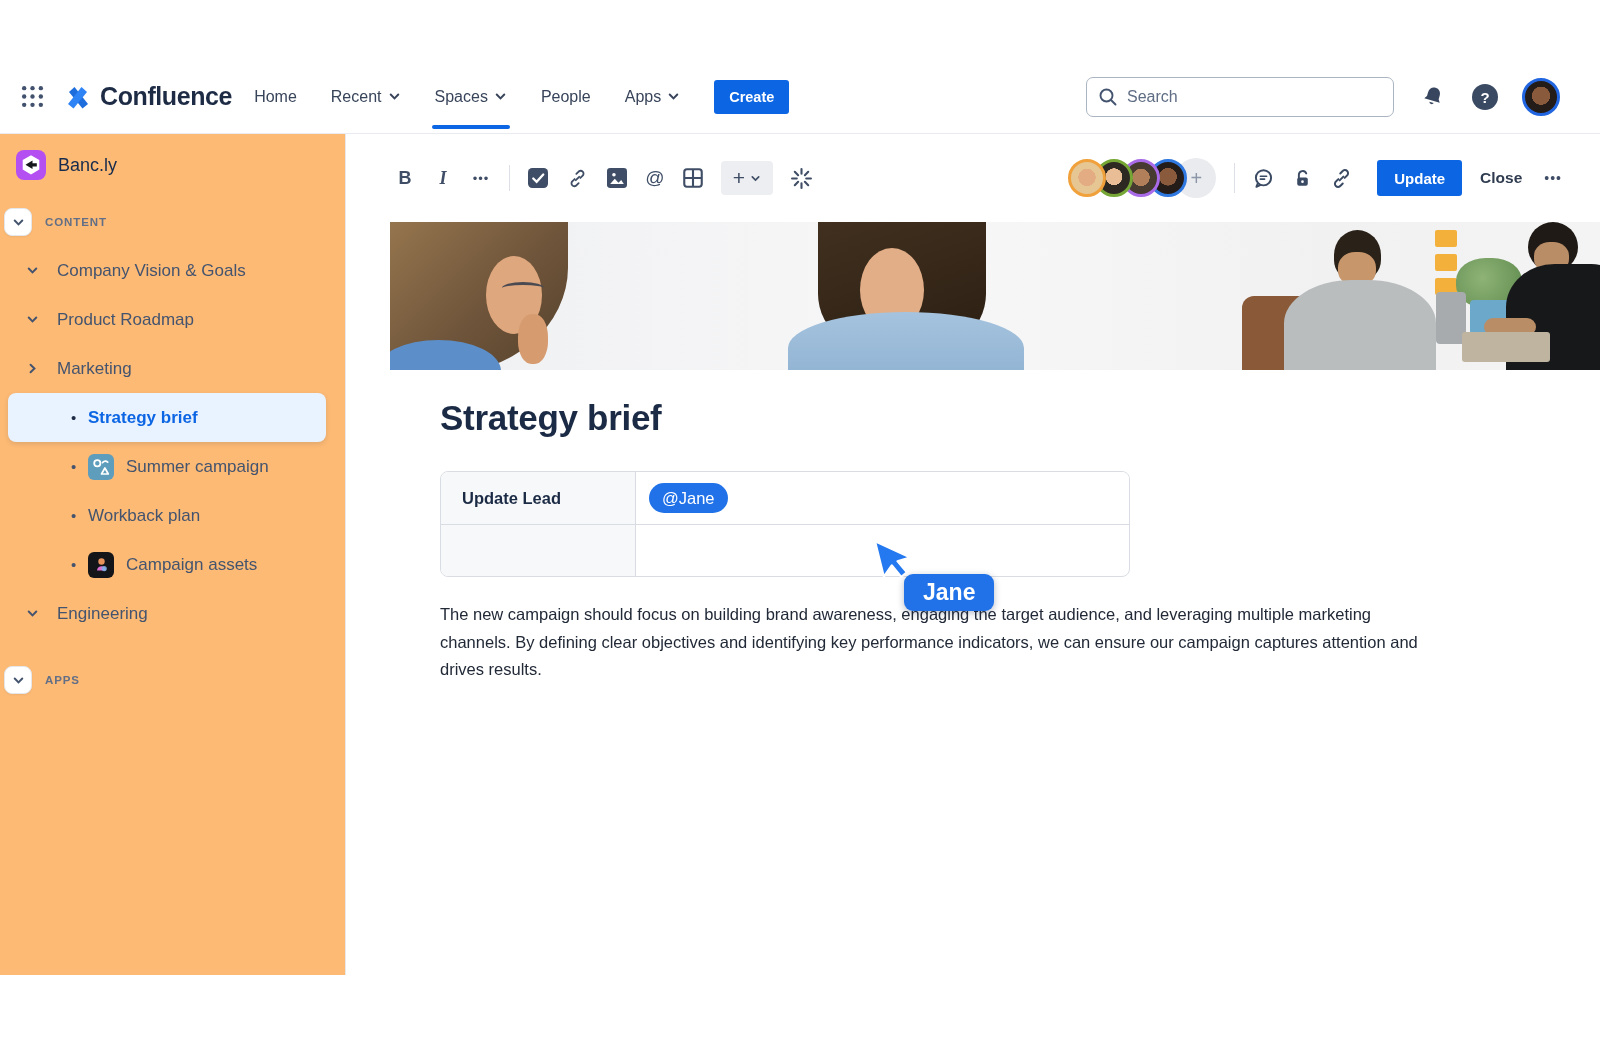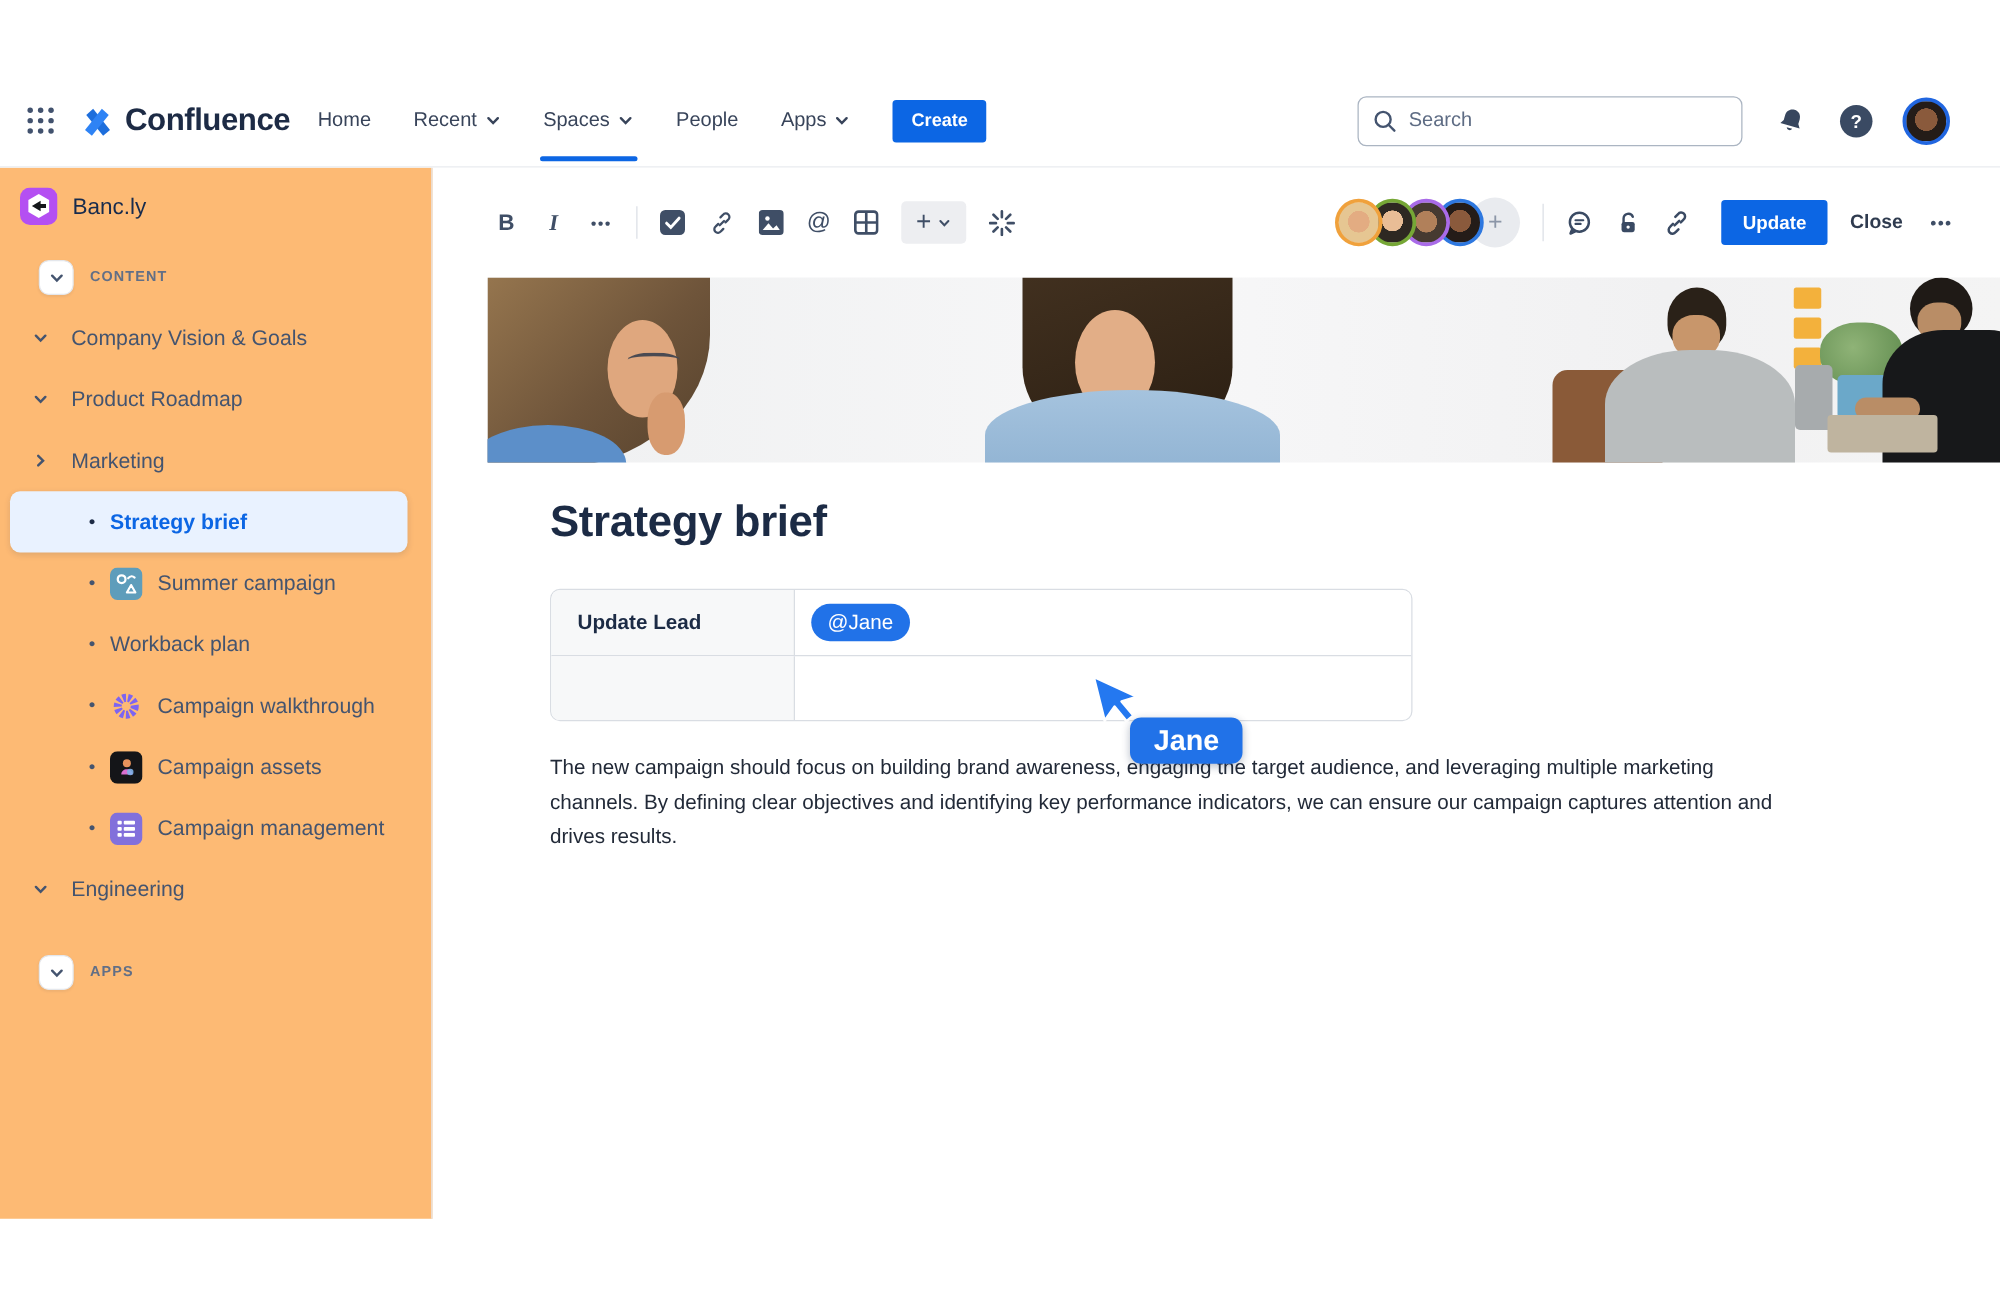--- a/index.html
+++ b/index.html
@@ -31,21 +31,21 @@
   .help { margin-right:22px; cursor:pointer; display:flex; }
   .nav-avatar { width:38px; height:38px; border-radius:50%; border:3px solid #2166E0; cursor:pointer;
                 background: radial-gradient(circle at 50% 46%, #8A5A3C 0 38%, #241C18 39%); }
 
   
   .sidebar { position:absolute; left:0; top:134px; width:346px; height:841px; background:#fdba74;
              border-right:1px solid #E6E8EB; z-index:40; }
   .space-row { display:flex; align-items:center; margin:14px 16px 0; height:34px; cursor:pointer; }
   .space-logo { width:30px; height:30px; margin-right:12px; display:flex; }
   .space-name { font-size:18px; font-weight:500; color:#172B4D; }
-  .side-header { display:flex; align-items:center; height:28px; margin:26px 0 0 31px; }
+  .side-header { display:flex; align-items:center; height:28px; margin:26px 0 0 4px; }
   .side-header .chev-box { width:28px; height:28px; border:1px solid #E4E7EC; border-radius:8px;
             background:#fff; box-shadow:0 1px 2px rgba(9,30,66,.06); display:flex;
             align-items:center; justify-content:center; cursor:pointer; }
   .side-header .hdr-label { margin-left:13px; font-size:11.5px; font-weight:700; color:#626F86;
             letter-spacing:.9px; }
   .side-group { margin-top:10px; }
   .side-row { height:49px; display:flex; align-items:center; font-size:17px; color:#44546F; cursor:pointer; }
   .side-row .chev { width:16px; margin:0 17px 0 0; display:flex; justify-content:center; }
   .lvl1 { padding-left:24px; }
   .lvl2 { padding-left:71px; }
@@ -303,53 +303,27 @@
       <span class="s-label">Summer campaign</span>
     </div>
     <div class="side-row lvl2">
       <span class="bullet"></span>
       <span class="s-label">Workback plan</span>
     </div>
     <div class="side-row lvl2">
       <span class="bullet"></span>
       <span class="s-icon">
         <svg width="26" height="26" viewBox="0 0 26 26">
-          <circle cx="13" cy="13" r="6.8" fill="none" stroke="#7D64F2" stroke-width="6.4" stroke-dasharray="2.6 1.55"></circle>
-        </svg>
-      </span>
-      <span class="s-label">Campaign walkthrough</span>
-    </div>
-    <div class="side-row lvl2">
-      <span class="bullet"></span>
-      <span class="s-icon">
-        <svg width="26" height="26" viewBox="0 0 26 26">
           <rect width="26" height="26" rx="6" fill="#141518"></rect>
           <circle cx="13.5" cy="9.5" r="3.2" fill="#E8935C"></circle>
           <path d="M9 18.5c0-2.6 2-4.2 4.5-4.2s4.5 1.6 4.5 4.2z" fill="#D96FD0"></path>
           <circle cx="16.2" cy="16.6" r="2.6" fill="#7FB1E8" opacity=".9"></circle>
         </svg>
       </span>
       <span class="s-label">Campaign assets</span>
-    </div>
-    <div class="side-row lvl2">
-      <span class="bullet"></span>
-      <span class="s-icon">
-        <svg width="26" height="26" viewBox="0 0 26 26">
-          <rect width="26" height="26" rx="6" fill="#8270DB"></rect>
-          <g fill="#fff">
-            <rect x="6" y="6.6" width="3.4" height="3" rx=".8"></rect>
-              <rect x="11" y="6.6" width="9" height="3" rx=".8"></rect>
-            <rect x="6" y="11.5" width="3.4" height="3" rx=".8"></rect>
-              <rect x="11" y="11.5" width="9" height="3" rx=".8"></rect>
-            <rect x="6" y="16.4" width="3.4" height="3" rx=".8"></rect>
-              <rect x="11" y="16.4" width="9" height="3" rx=".8"></rect>
-          </g>
-        </svg>
-      </span>
-      <span class="s-label">Campaign management</span>
     </div>
     <div class="side-row lvl1">
       <span class="chev">
         <svg width="13" height="13" viewBox="0 0 12 12">
             <path d="M2.5 4.2l3.5 3.6 3.5-3.6" fill="none" stroke="#44546F" stroke-width="1.8" stroke-linecap="round"></path>
           </svg>
       </span>
       <span class="s-label">Engineering</span>
     </div>
   </div>

